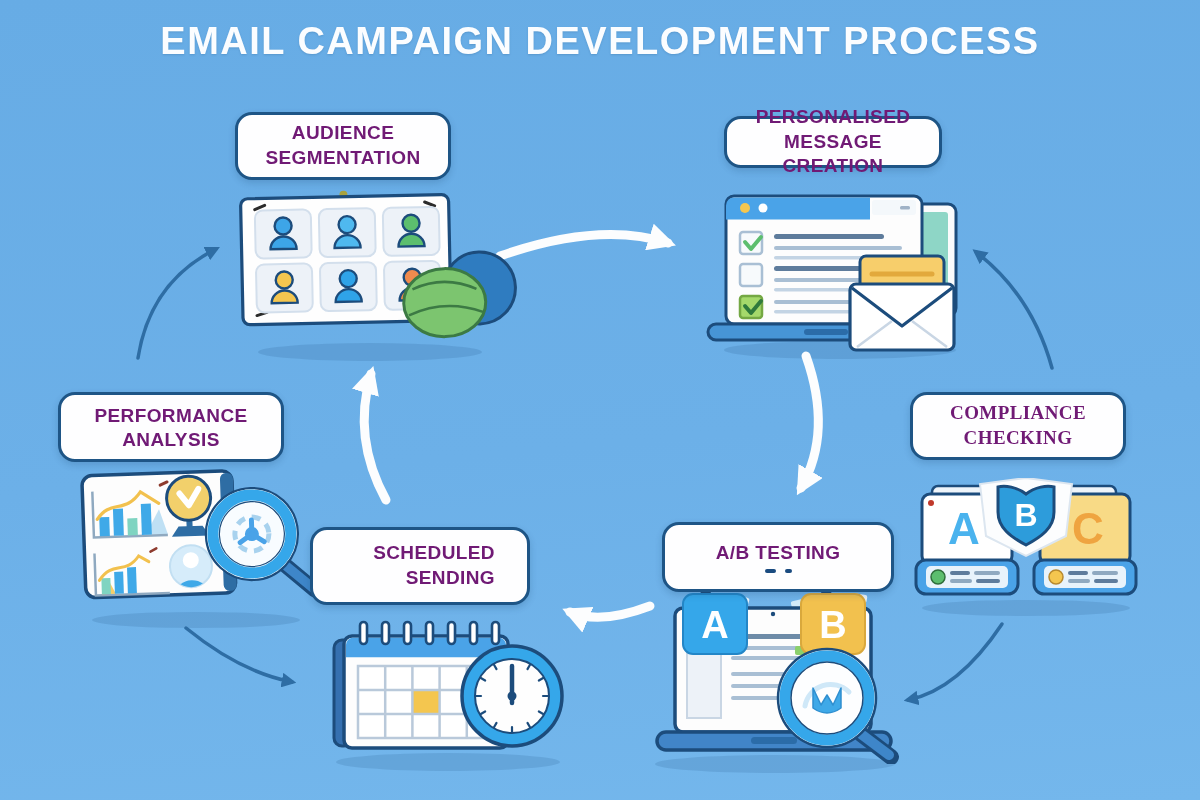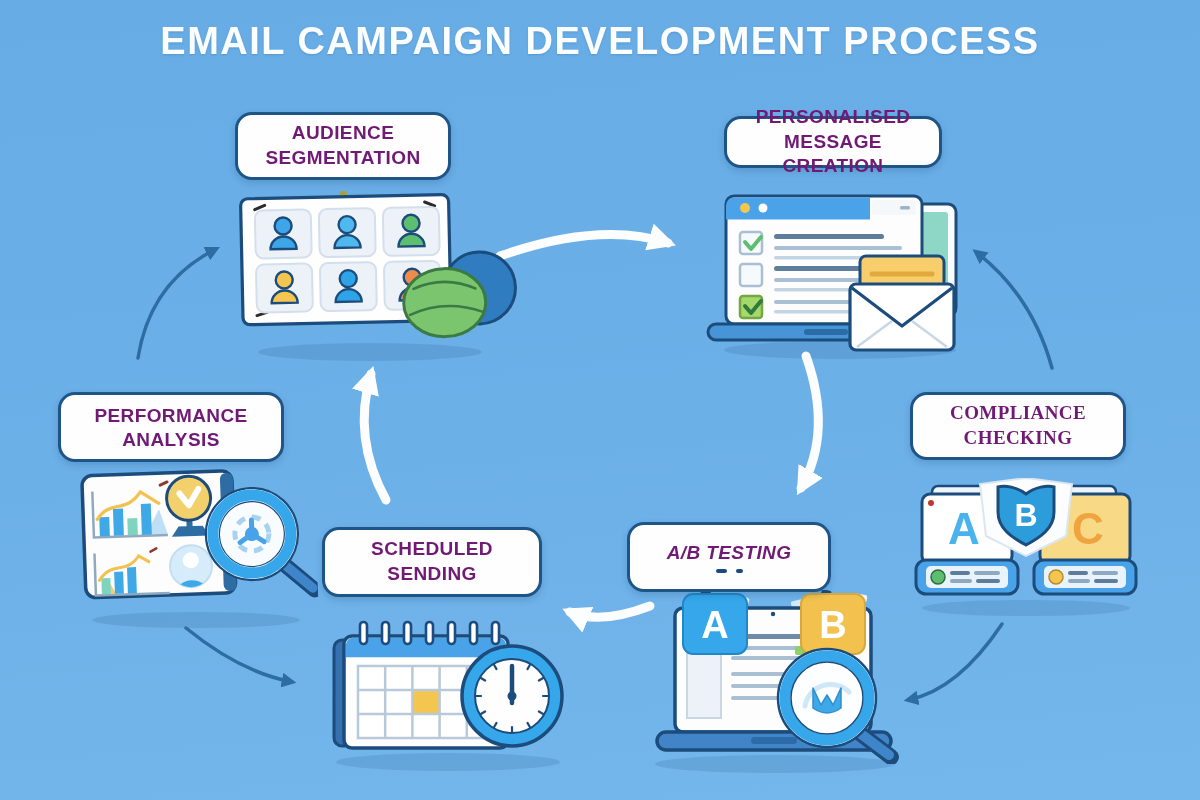--- a/index.html
+++ b/index.html
@@ -65,28 +65,28 @@
 
   <div class="stage-label" style="left:235px;top:112px;width:216px;height:68px;">
     <span class="lbl" style="max-width:165px;">AUDIENCE SEGMENTATION</span>
   </div>
   <div class="stage-label" style="left:724px;top:116px;width:218px;height:52px;">
     <span class="lbl" style="max-width:205px;">PERSONALISED MESSAGE CREATION</span>
   </div>
   <div class="stage-label" style="left:910px;top:392px;width:216px;height:68px;">
     <span class="lbl" style="max-width:150px;font-family:Liberation Serif, serif;">COMPLIANCE CHECKING</span>
   </div>
-  <div class="stage-label" style="left:627px;top:522px;width:204px;height:70px;font-style:italic;">
+  <div class="stage-label" style="left:662px;top:522px;width:232px;height:70px;">
     <span class="lbl">A/B TESTING</span>
     <div class="ab-marks">
         <span></span>
         <span></span>
       </div>
   </div>
-  <div class="stage-label" style="left:322px;top:527px;width:220px;height:70px;">
+  <div class="stage-label" style="left:310px;top:527px;width:220px;height:78px;text-align:right;">
     <span class="lbl" style="max-width:150px;">SCHEDULED SENDING</span>
   </div>
   <div class="stage-label" style="left:58px;top:392px;width:226px;height:70px;justify-content:flex-end;">
     <span class="lbl" style="max-width:165px;">PERFORMANCE ANALYSIS</span>
   </div>
 
   <div class="illus" style="left:236px;top:186px;width:285px;height:165px;transform:rotate(-1.2deg);">
     <svg width="285" height="165" viewBox="0 0 285 165">
       <defs>
         <symbol id="psn" viewBox="0 0 40 40">

